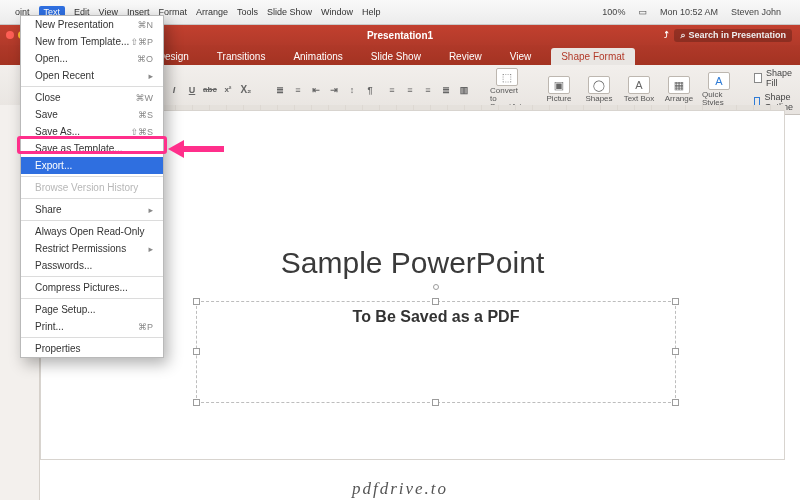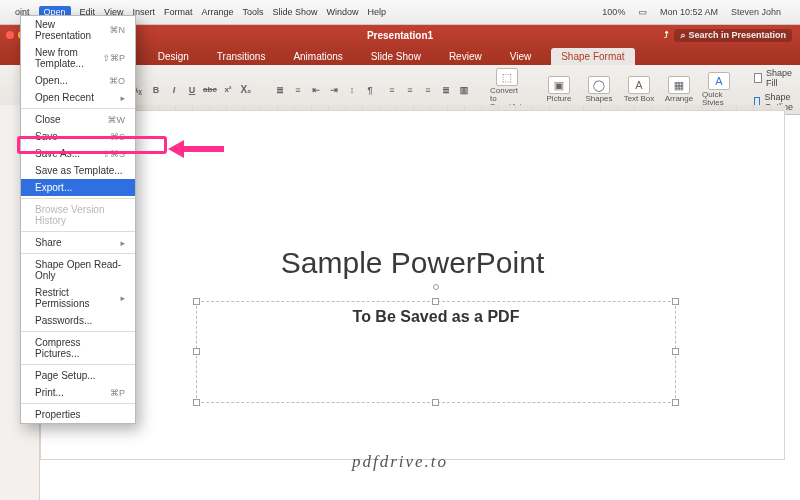--- a/index.html
+++ b/index.html
@@ -30,21 +30,21 @@
   .ribbon .combo { display:inline-flex; align-items:center; padding:0 14px 0 4px; position:relative; border-radius:2px;}
   .ribbon .combo::after{content:"▾"; position:absolute; right:2px; font-size:7px;}
   .ribbon .btn { width:16px; height:16px; display:inline-flex; align-items:center; justify-content:center; font-weight:bold; color:#666; cursor:pointer;}
   .ribbon .grp { display:flex; align-items:center; gap:2px;}
   .ribbon .stack {display:flex;flex-direction:column;align-items:center;gap:1px;font-size:8px;color:#555;line-height:1;min-width:34px;cursor:pointer}
   .ribbon .stack .ico{width:22px;height:18px;border:1px solid #bdb7b0;border-radius:2px;background:#fff;display:flex;align-items:center;justify-content:center;font-size:11px;color:#666}
   .ribbon .shapeop{display:flex;align-items:center;gap:4px;font-size:9px;color:#444;cursor:pointer}
   .shape-sw{width:10px;height:10px;border:1px solid #888;display:inline-block}
 
   
-  .filemenu { position:absolute; left:20px; top:15px; width:116px; background:#fff; border:1px solid #b9b9b9; box-shadow:4px 6px 14px rgba(0,0,0,.3); font-size:10px; color:#333; z-index:50;}
+  .filemenu { position:absolute; left:20px; top:15px; width:144px; background:#fff; border:1px solid #b9b9b9; box-shadow:4px 6px 14px rgba(0,0,0,.3); font-size:10px; color:#333; z-index:50;}
   .filemenu .row { display:flex; justify-content:space-between; align-items:center; padding:3px 10px 3px 14px; cursor:pointer;}
   .filemenu .row.disabled{color:#b7b7b7;cursor:default}
   .filemenu .row .sc{color:#888;font-size:9px}
   .filemenu hr{border:none;border-top:1px solid #dcdcdc;margin:2px 0}
   .filemenu .row.highlight{background:#2f6fe0;color:#fff}
   .filemenu-outline{position:absolute;left:17px;top:136px;width:150px;height:18px;border:3px solid #ff2f8b;border-radius:3px;z-index:60;pointer-events:none}
   .arrow-ann{position:absolute;left:170px;top:140px;z-index:61;display:flex;align-items:center}
   .arrow-ann .line{width:40px;height:6px;background:#ff2f8b}
   .arrow-ann .head{width:0;height:0;border-top:9px solid transparent;border-bottom:9px solid transparent;border-right:16px solid #ff2f8b;margin-left:-2px}
 
@@ -55,29 +55,29 @@
   .textbox .handle{position:absolute;width:7px;height:7px;background:#fff;border:1px solid #9c9c9c}
   .h-nw{left:-4px;top:-4px}.h-n{left:50%;top:-4px;margin-left:-4px}.h-ne{right:-4px;top:-4px}
   .h-w{left:-4px;top:50%;margin-top:-4px}.h-e{right:-4px;top:50%;margin-top:-4px}
   .h-sw{left:-4px;bottom:-4px}.h-s{left:50%;bottom:-4px;margin-left:-4px}.h-se{right:-4px;bottom:-4px}
   .textbox .rot{position:absolute;left:50%;top:-18px;margin-left:-3px;width:6px;height:6px;border:1px solid #9c9c9c;border-radius:50%;background:#fff}
   .textbox .sub{position:absolute;left:0;right:0;top:6px;text-align:center;font-size:16px;font-weight:600;color:#333}
   .rulerbar{position:absolute;left:40px;right:15px;top:105px;height:5px;background:repeating-linear-gradient(90deg,#e5e1dc 0 16px,#ddd8d2 16px 17px)}
 
   .sidebar{position:absolute;left:0;top:105px;width:40px;bottom:0;background:#f3f0ed;border-right:1px solid #d6d1cb}
 
-  .watermark{position:absolute;left:50%;bottom:28px;transform:translateX(-50%);font-style:italic;font-family:Georgia,serif;font-size:17px;color:#555;letter-spacing:2px}
+  .watermark{position:absolute;left:50%;bottom:1px;transform:translateX(-50%);font-style:italic;font-family:Georgia,serif;font-size:17px;color:#555;letter-spacing:2px}
 </style>
 </head>
 <body>
 
 <div class="mac-menubar">
   <span class="apple"></span>
   <span>oint</span>
-  <span class="file">Open</span>
+  <span class="file">Text</span>
   <span>Edit</span>
   <span>View</span>
   <span>Insert</span>
   <span>Format</span>
   <span>Arrange</span>
   <span>Tools</span>
   <span>Slide Show</span>
   <span>Window</span>
   <span>Help</span>
   <div class="right">
@@ -241,21 +241,21 @@
     <div class="row disabled">
       <span>Browse Version History</span>
     </div>
     <hr>
     <div class="row">
       <span>Share</span>
       <span class="sc">▸</span>
     </div>
     <hr>
     <div class="row">
-      <span>Shape Open Read-Only</span>
+      <span>Always Open Read-Only</span>
     </div>
     <div class="row">
       <span>Restrict Permissions</span>
       <span class="sc">▸</span>
     </div>
     <div class="row">
       <span>Passwords...</span>
     </div>
     <hr>
     <div class="row">

